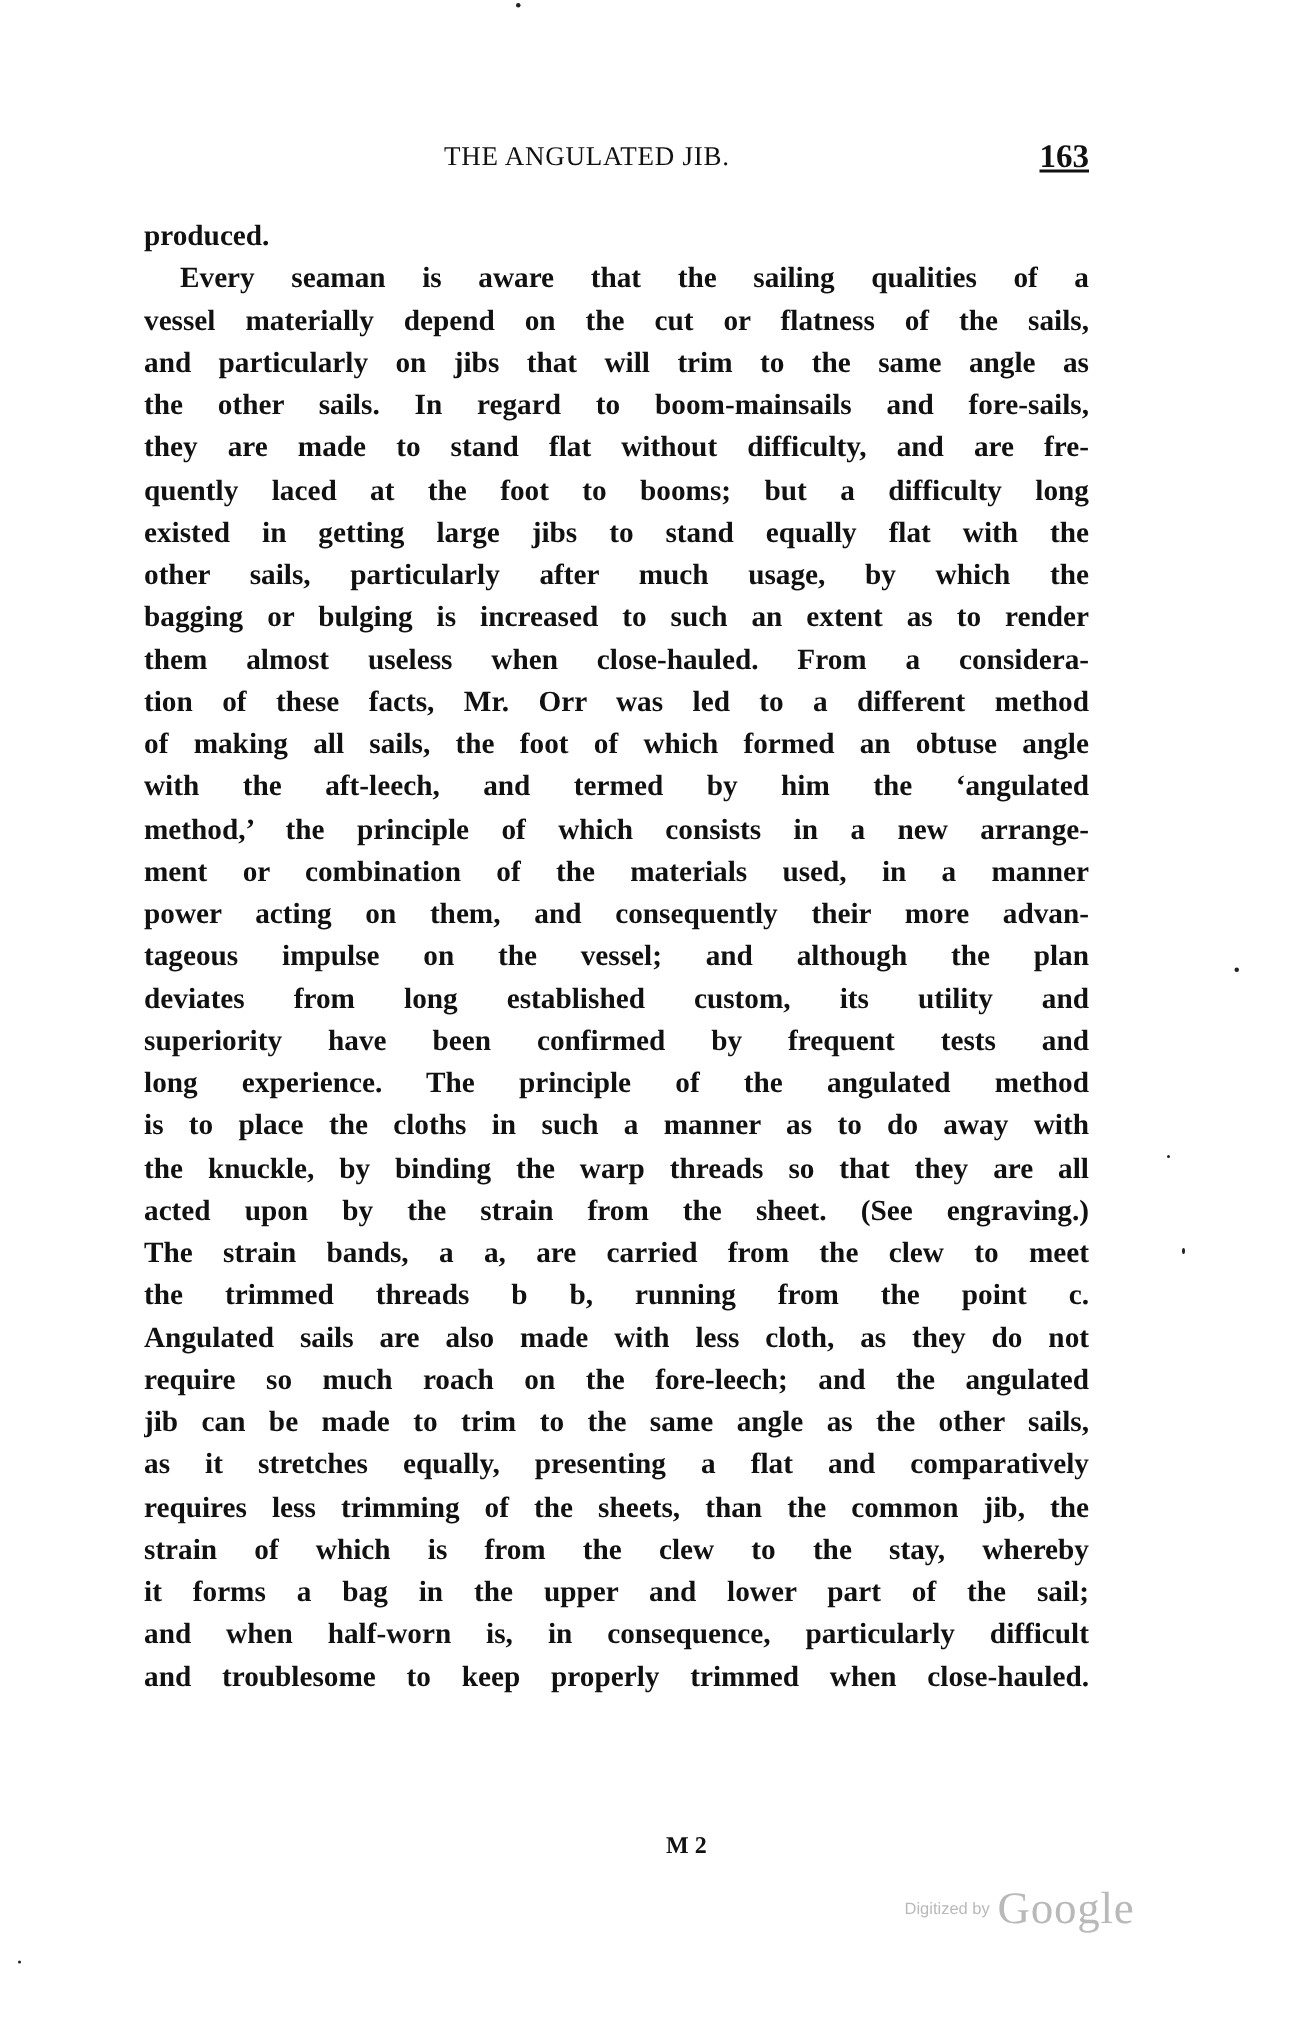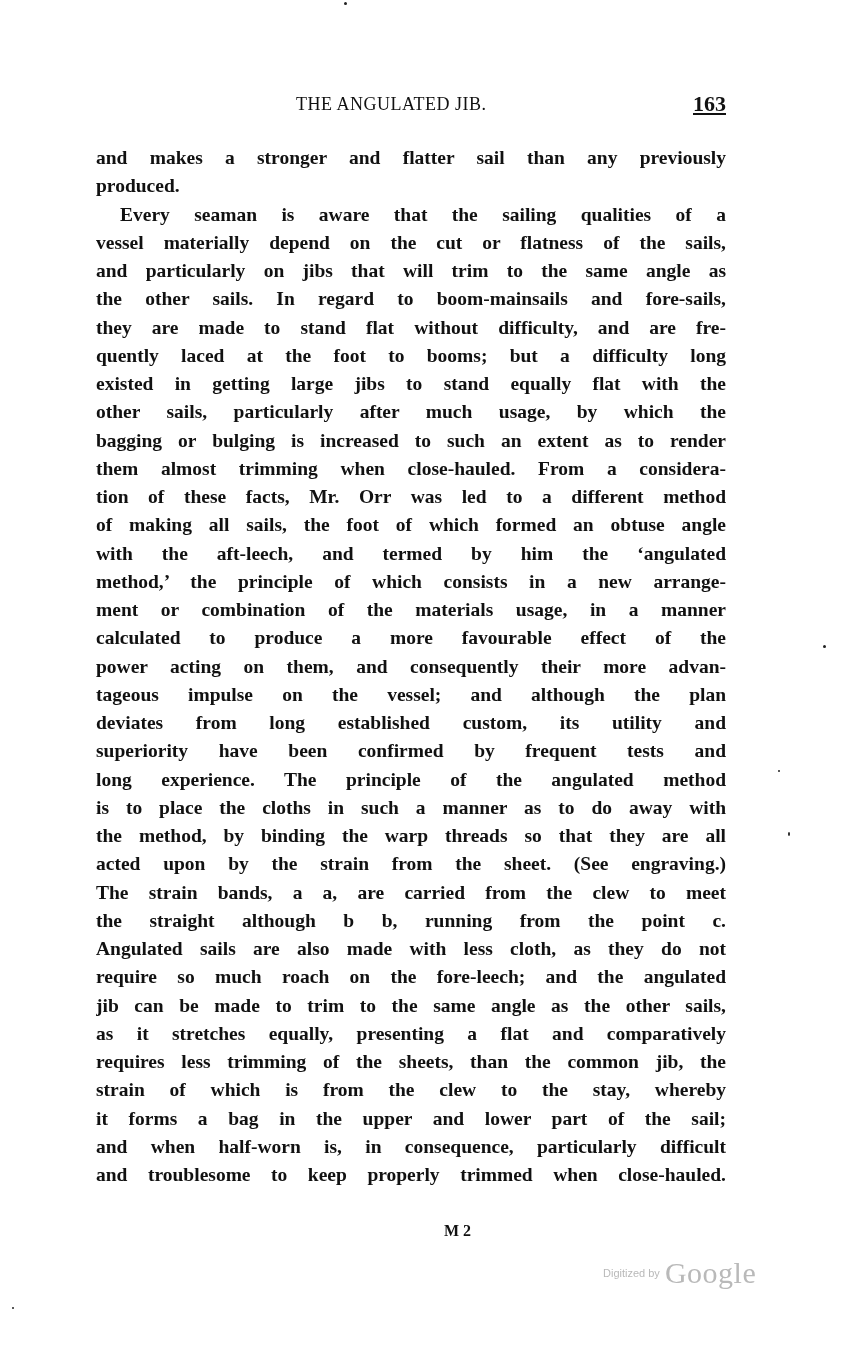--- a/index.html
+++ b/index.html
@@ -22,48 +22,46 @@
 <body>
 
 <div class="page">
 
   <div class="running-head">
     <span class="rh-title">THE ANGULATED JIB.</span>
     <span class="rh-num">163</span>
   </div>
 
   <div class="body">
-    <div class="line">and makes a stronger and flatter sail than any previously</div>
     <div class="line last">produced.</div>
     <div class="line indent">Every seaman is aware that the sailing qualities of a</div>
     <div class="line">vessel materially depend on the cut or flatness of the sails,</div>
     <div class="line">and particularly on jibs that will trim to the same angle as</div>
     <div class="line">the other sails. In regard to boom-mainsails and fore-sails,</div>
     <div class="line">they are made to stand flat without difficulty, and are fre-</div>
     <div class="line">quently laced at the foot to booms; but a difficulty long</div>
     <div class="line">existed in getting large jibs to stand equally flat with the</div>
     <div class="line">other sails, particularly after much usage, by which the</div>
     <div class="line">bagging or bulging is increased to such an extent as to render</div>
-    <div class="line">them almost trimming when close-hauled. From a considera-</div>
+    <div class="line">them almost useless when close-hauled. From a considera-</div>
     <div class="line">tion of these facts, Mr. Orr was led to a different method</div>
     <div class="line">of making all sails, the foot of which formed an obtuse angle</div>
     <div class="line">with the aft-leech, and termed by him the ‘angulated</div>
     <div class="line">method,’ the principle of which consists in a new arrange-</div>
-    <div class="line">ment or combination of the materials usage, in a manner</div>
-    <div class="line">calculated to produce a more favourable effect of the</div>
+    <div class="line">ment or combination of the materials used, in a manner</div>
     <div class="line">power acting on them, and consequently their more advan-</div>
     <div class="line">tageous impulse on the vessel; and although the plan</div>
     <div class="line">deviates from long established custom, its utility and</div>
     <div class="line">superiority have been confirmed by frequent tests and</div>
     <div class="line">long experience. The principle of the angulated method</div>
     <div class="line">is to place the cloths in such a manner as to do away with</div>
-    <div class="line">the method, by binding the warp threads so that they are all</div>
+    <div class="line">the knuckle, by binding the warp threads so that they are all</div>
     <div class="line">acted upon by the strain from the sheet. (See engraving.)</div>
     <div class="line">The strain bands, a a, are carried from the clew to meet</div>
-    <div class="line">the straight although b b, running from the point c.</div>
+    <div class="line">the trimmed threads b b, running from the point c.</div>
     <div class="line">Angulated sails are also made with less cloth, as they do not</div>
     <div class="line">require so much roach on the fore-leech; and the angulated</div>
     <div class="line">jib can be made to trim to the same angle as the other sails,</div>
     <div class="line">as it stretches equally, presenting a flat and comparatively</div>
     <div class="line">requires less trimming of the sheets, than the common jib, the</div>
     <div class="line">strain of which is from the clew to the stay, whereby</div>
     <div class="line">it forms a bag in the upper and lower part of the sail;</div>
     <div class="line">and when half-worn is, in consequence, particularly difficult</div>
     <div class="line">and troublesome to keep properly trimmed when close-hauled.</div>
   </div>

